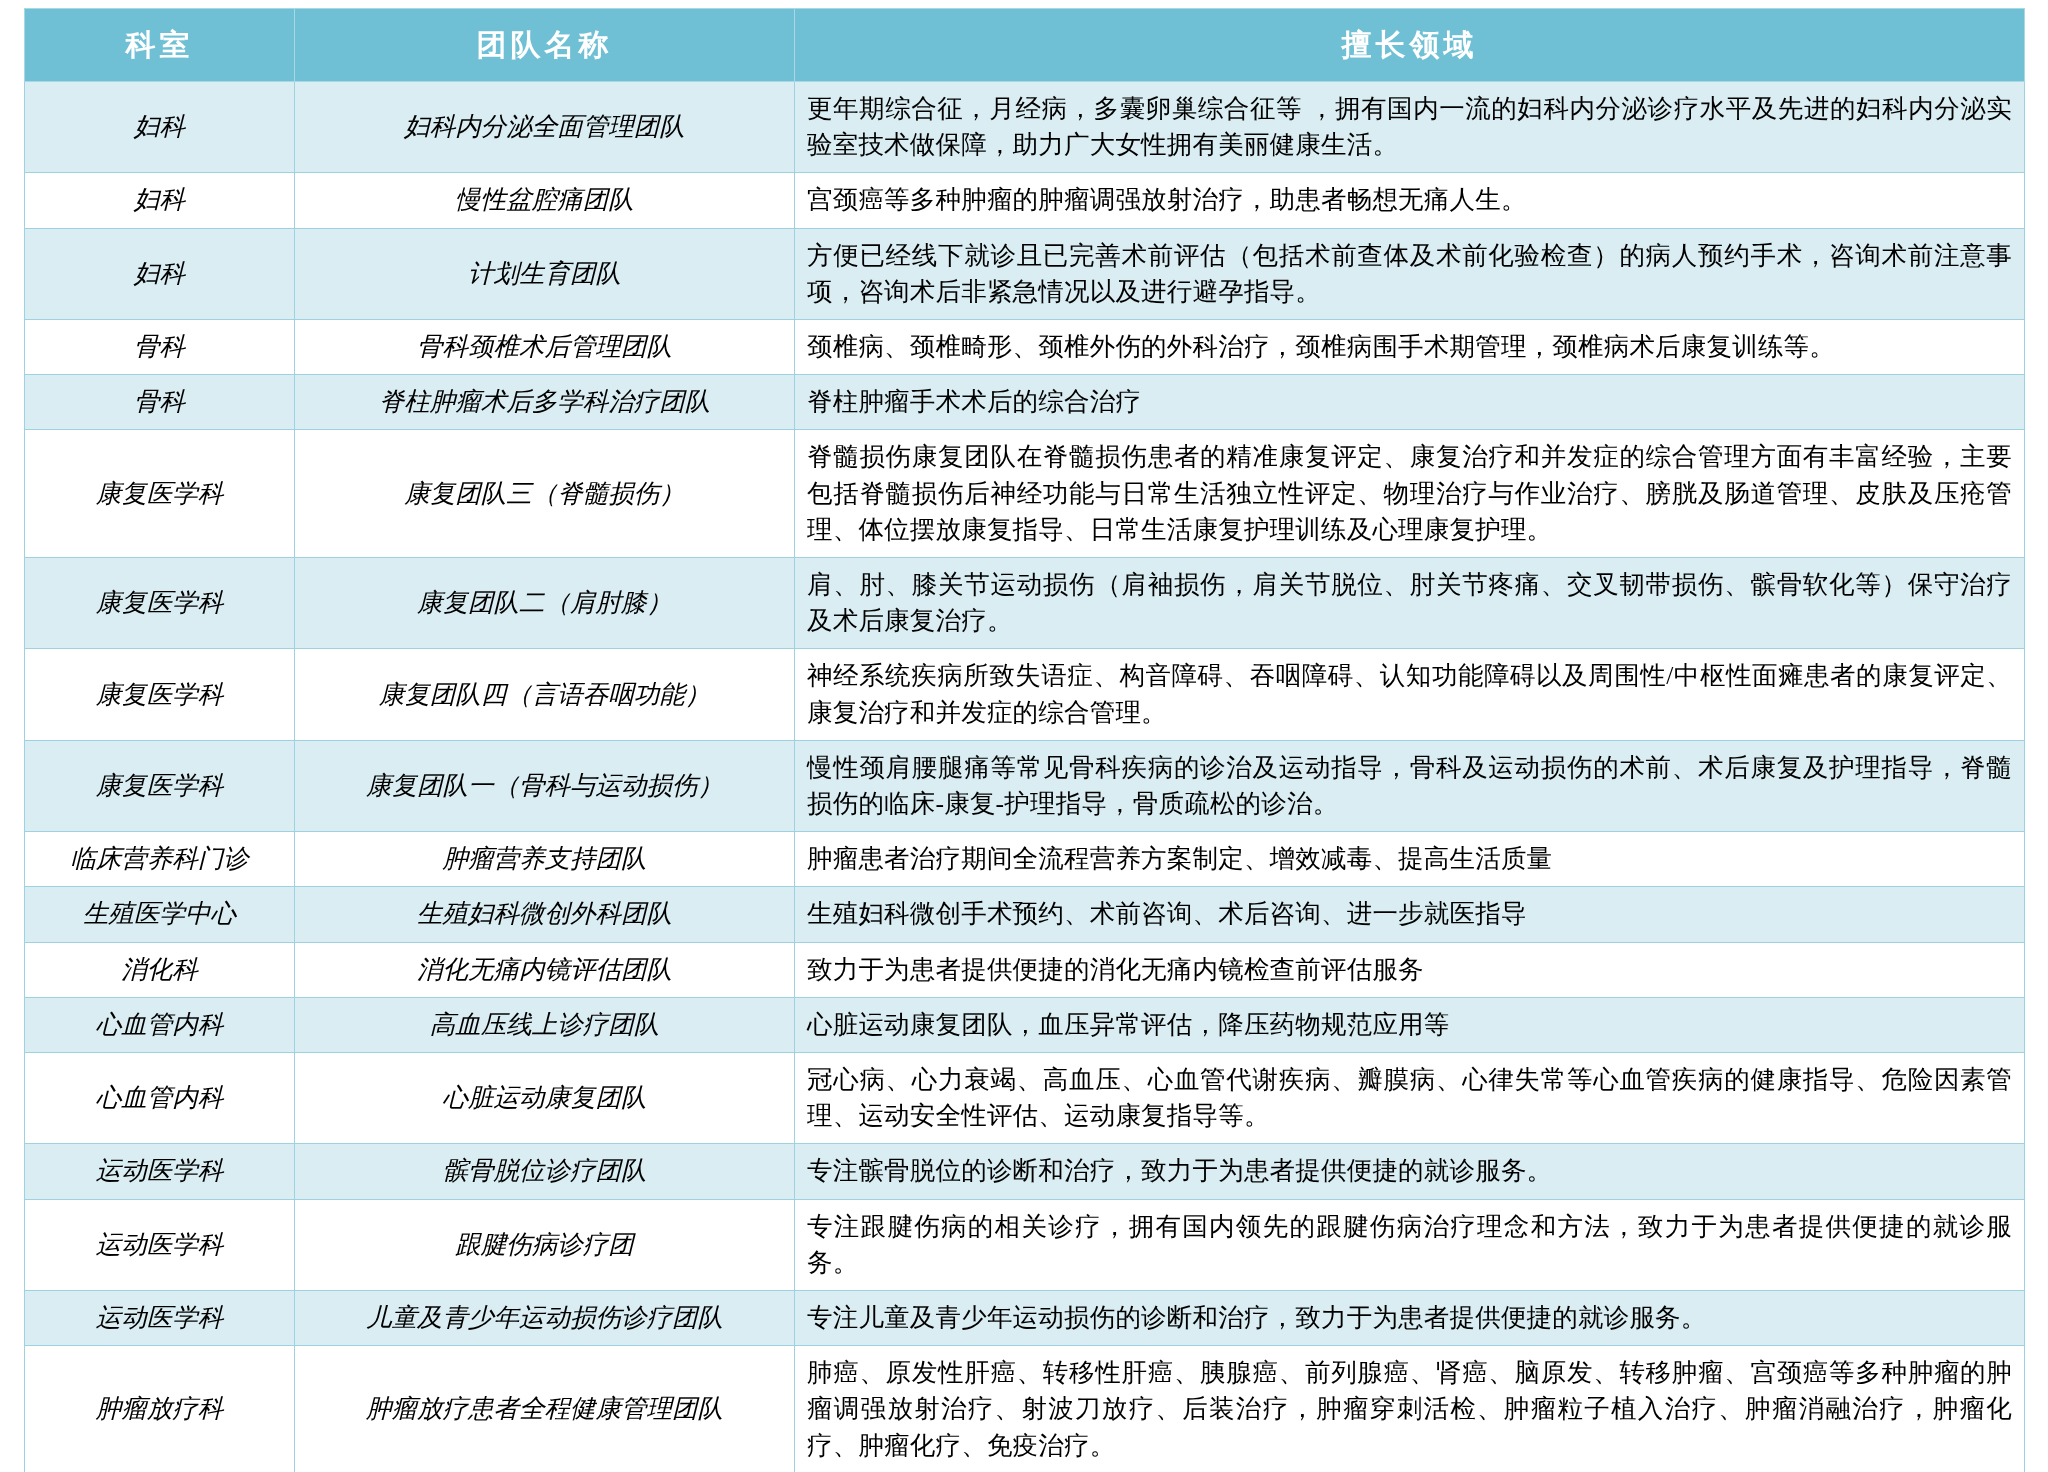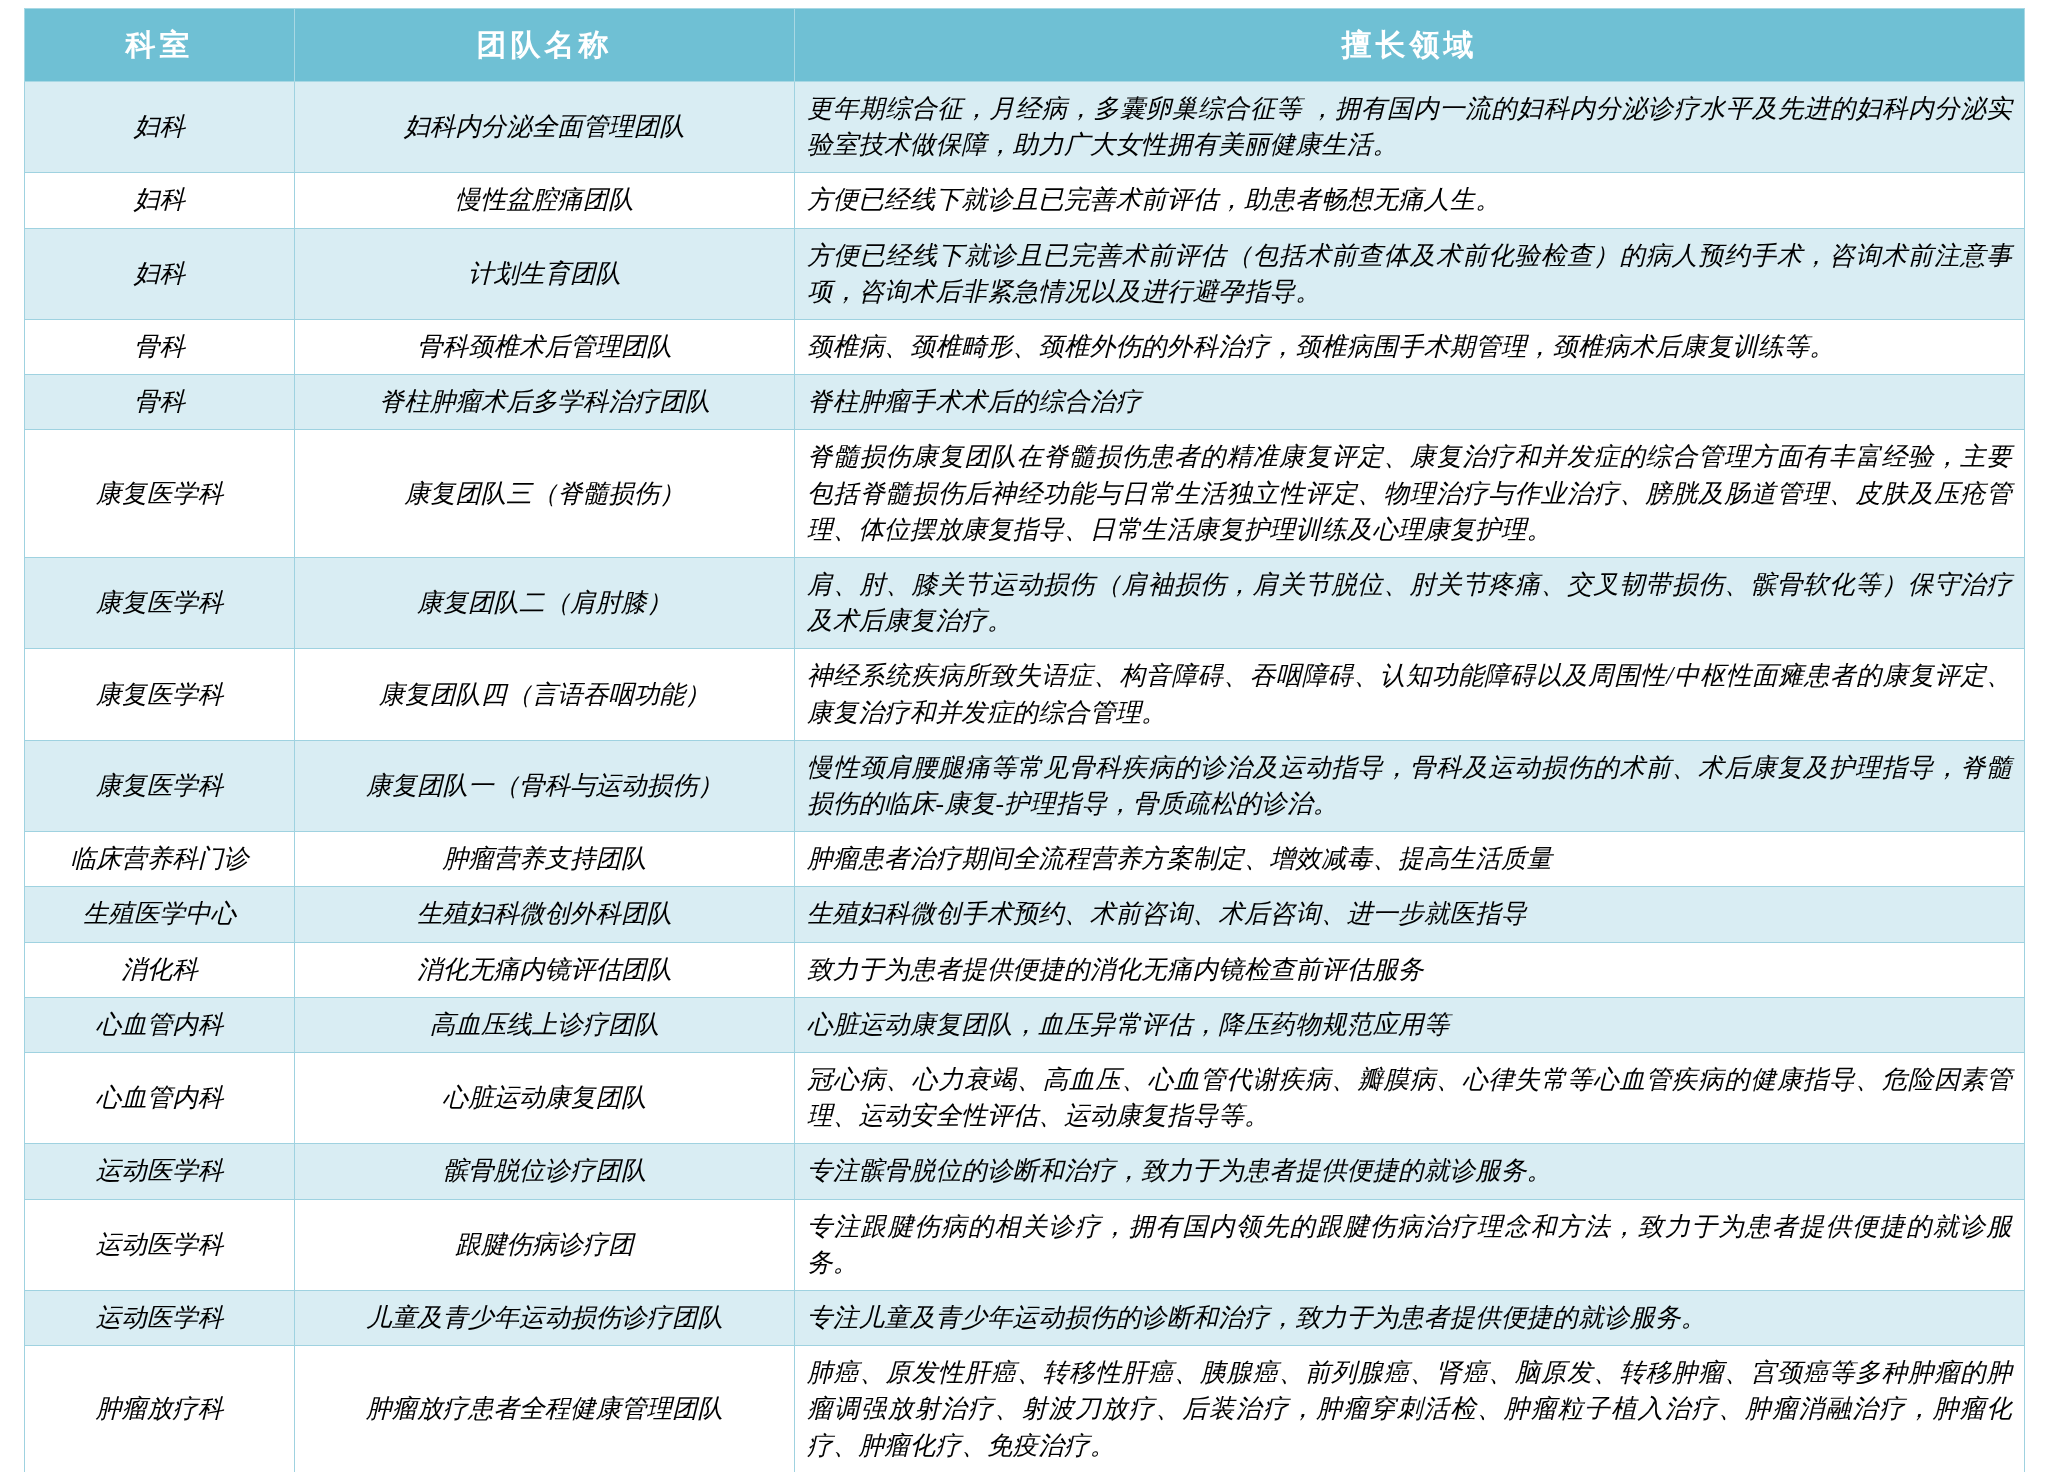--- a/index.html
+++ b/index.html
@@ -49,21 +49,20 @@
   }
   tbody td.dept, tbody td.team {
     text-align: center;
     white-space: nowrap;
     font-style: italic;
   }
   tbody td.skill {
     text-align: justify;
     text-justify: inter-ideograph;
     letter-spacing: 0.2px;
-    font-style: italic;
   }
   tbody tr.odd td {
     background: #d9edf3;
   }
   tbody tr.even td {
     background: #ffffff;
   }
 </style>
 </head>
 <body>
@@ -84,21 +83,21 @@
     </thead>
     <tbody id="table-body">
         <tr class="odd">
           <td class="dept">妇科</td>
           <td class="team">妇科内分泌全面管理团队</td>
           <td class="skill">更年期综合征，月经病，多囊卵巢综合征等 ，拥有国内一流的妇科内分泌诊疗水平及先进的妇科内分泌实验室技术做保障，助力广大女性拥有美丽健康生活。</td>
         </tr>
         <tr class="even">
           <td class="dept">妇科</td>
           <td class="team">慢性盆腔痛团队</td>
-          <td class="skill">方便已经线下就诊且已完善术前评估，助患者畅想无痛人生。</td>
+          <td class="skill">宫颈癌等多种肿瘤的肿瘤调强放射治疗，助患者畅想无痛人生。</td>
         </tr>
         <tr class="odd">
           <td class="dept">妇科</td>
           <td class="team">计划生育团队</td>
           <td class="skill">方便已经线下就诊且已完善术前评估（包括术前查体及术前化验检查）的病人预约手术，咨询术前注意事项，咨询术后非紧急情况以及进行避孕指导。</td>
         </tr>
         <tr class="even">
           <td class="dept">骨科</td>
           <td class="team">骨科颈椎术后管理团队</td>
           <td class="skill">颈椎病、颈椎畸形、颈椎外伤的外科治疗，颈椎病围手术期管理，颈椎病术后康复训练等。</td>

